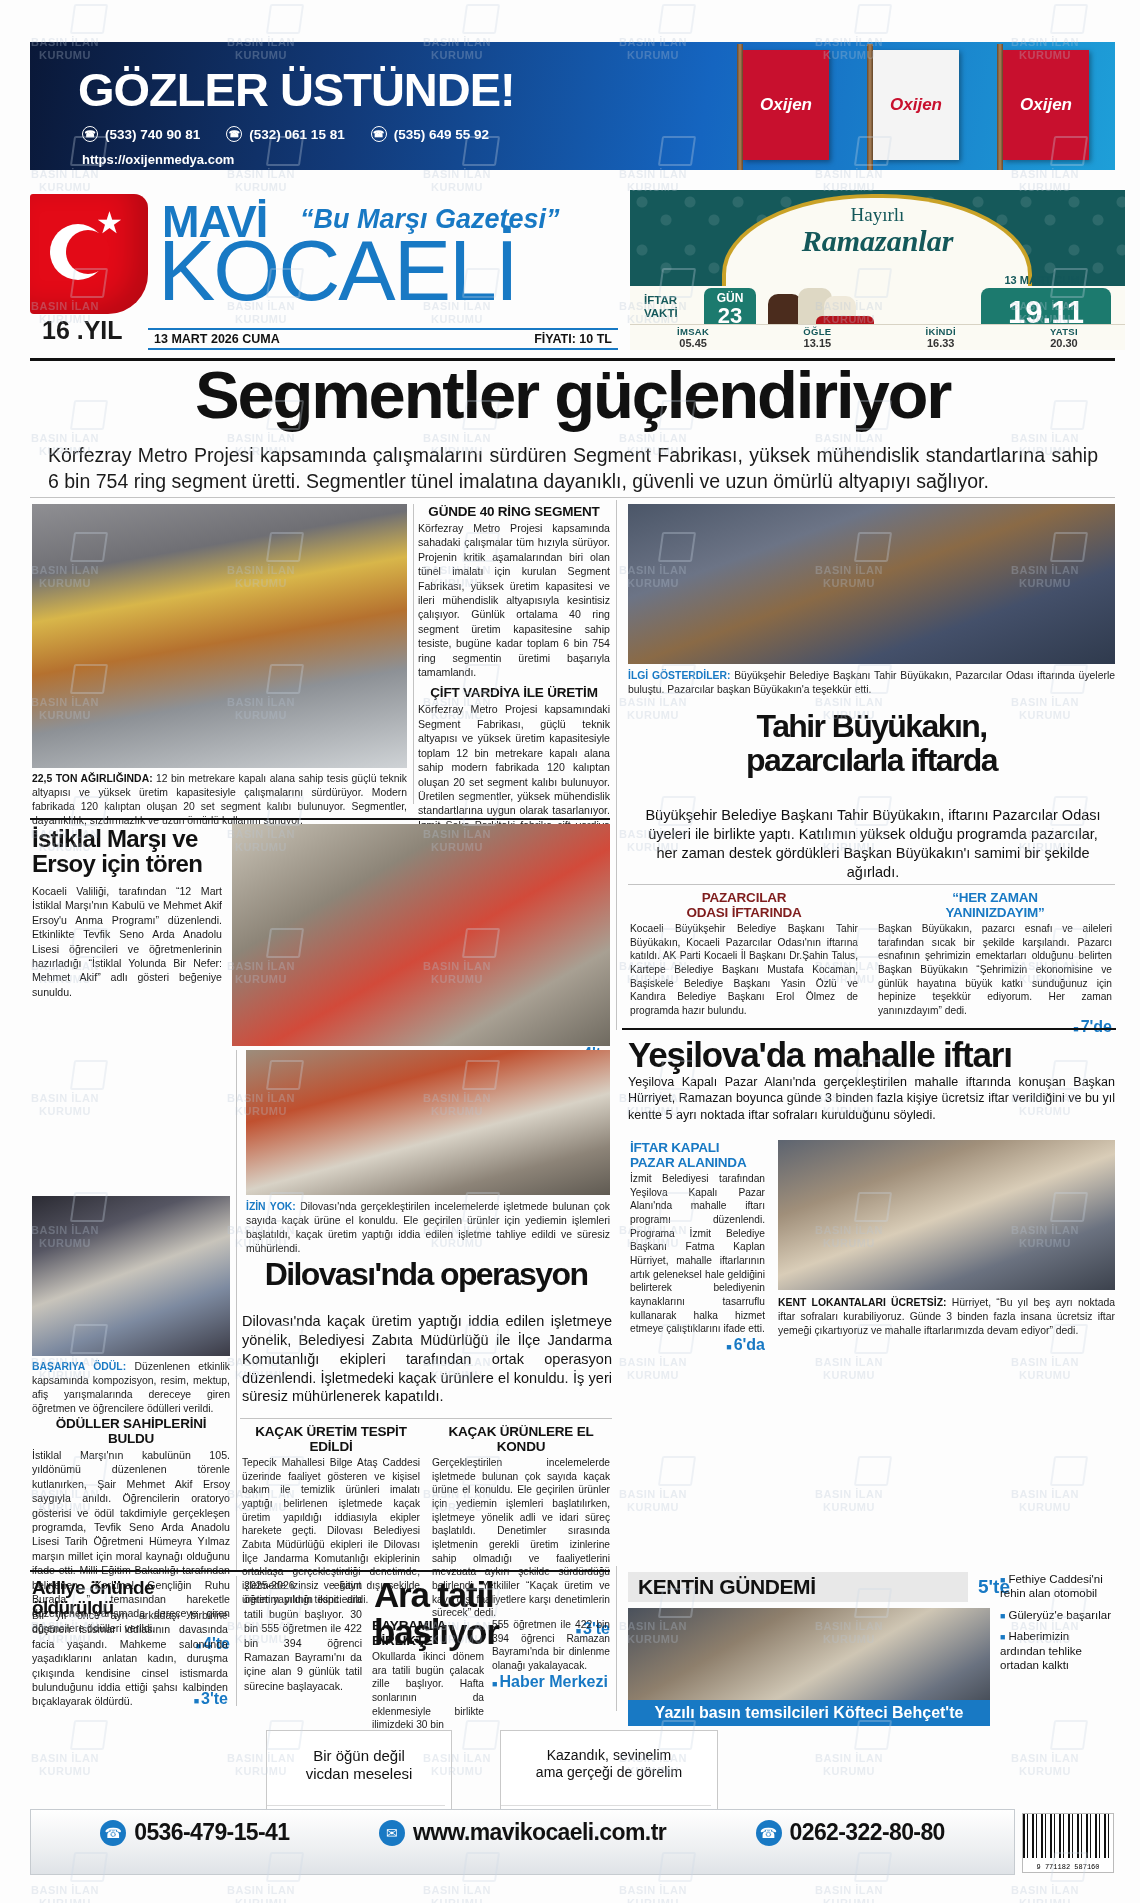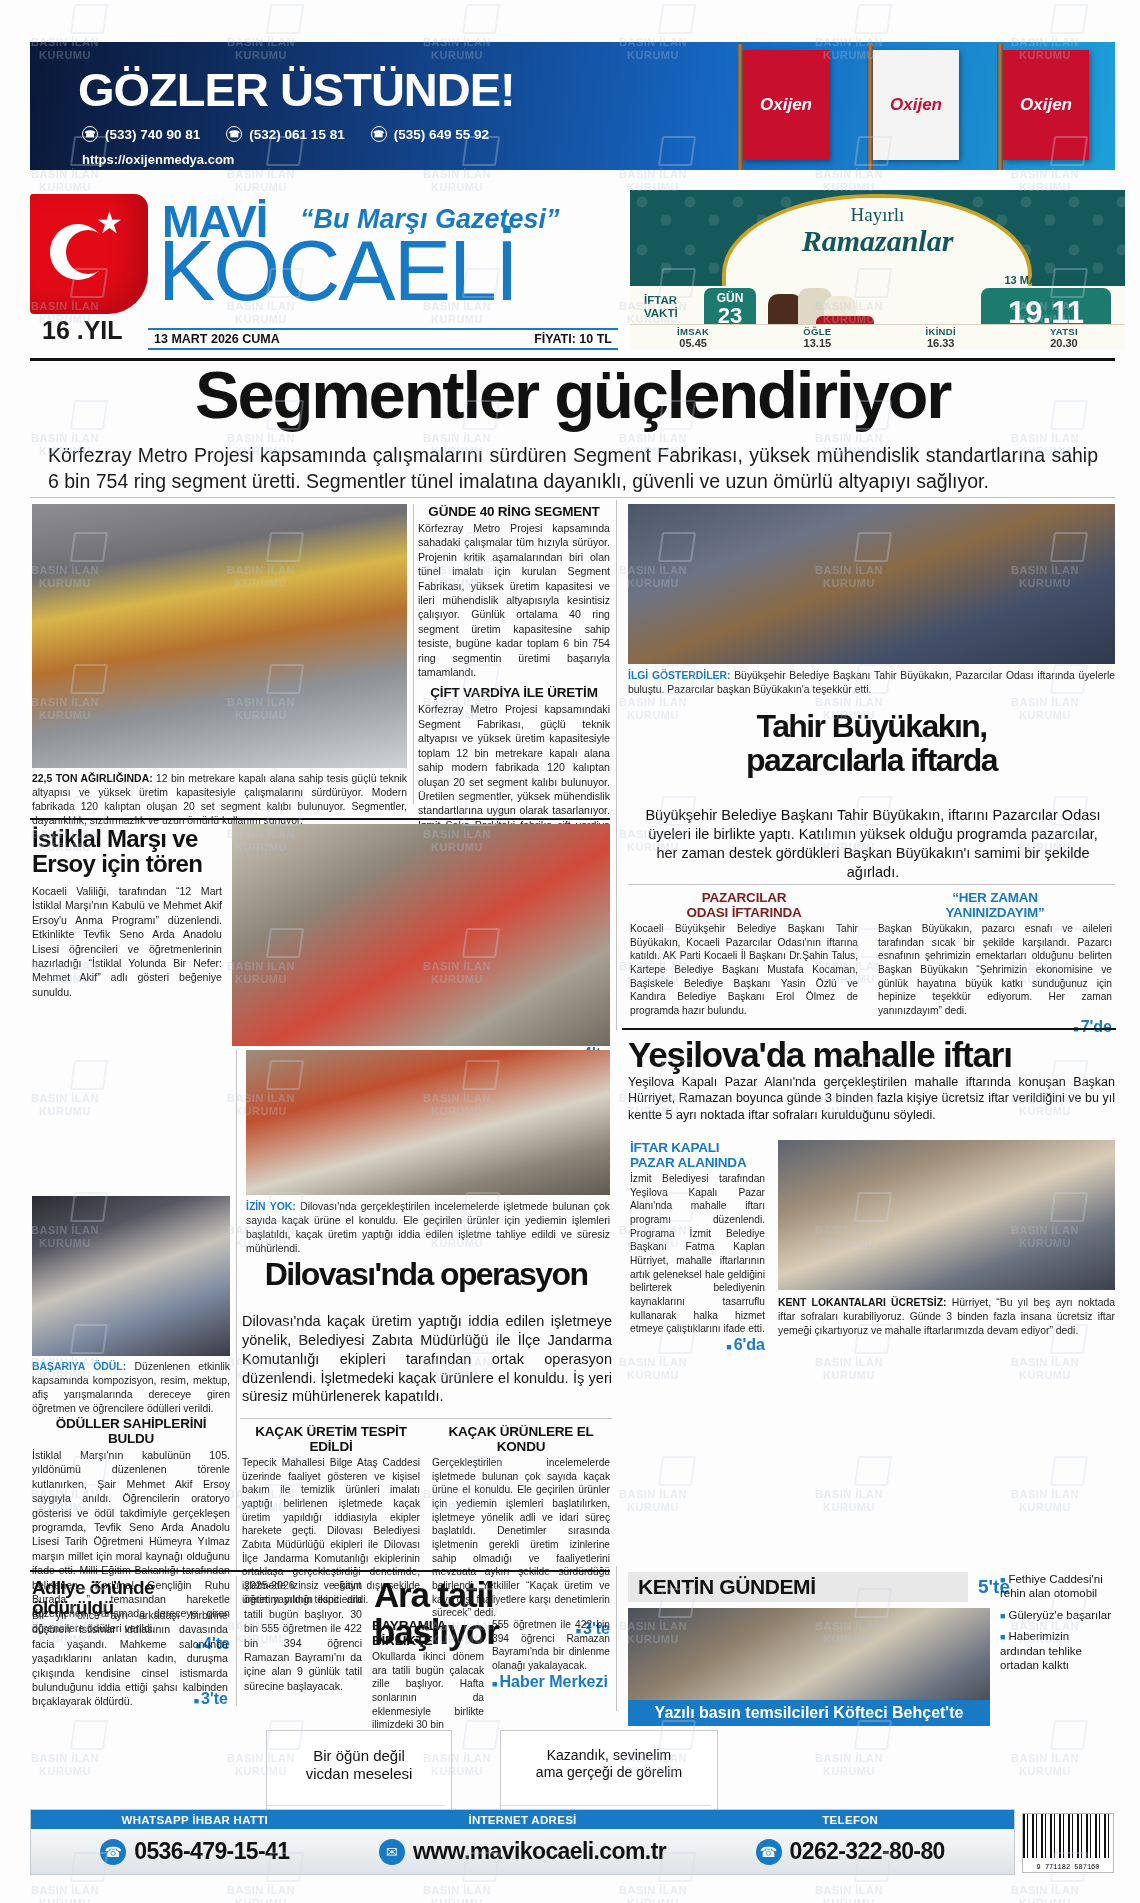--- a/index.html
+++ b/index.html
@@ -822,25 +822,20 @@
       <div class="title" style="white-space:pre-line;font-size:14px">Kazandık, sevinelim
 ama gerçeği de görelim</div>
       <div class="byline">
         <span>UĞUR ULUDAĞ</span>
         <span class="pg">10'da</span>
       </div>
     </div>
   </div>
 
   <div class="footer">
-    <div class="hdr">
-      <div>WHATSAPP İHBAR HATTI</div>
-      <div>İNTERNET ADRESİ</div>
-      <div>TELEFON</div>
-    </div>
     <div class="row">
       <div class="cell">
         <span class="ic">☎</span>
         <span class="tx">0536-479-15-41</span>
       </div>
       <div class="cell">
         <span class="ic">✉</span>
         <span class="tx">www.mavikocaeli.com.tr</span>
       </div>
       <div class="cell">

